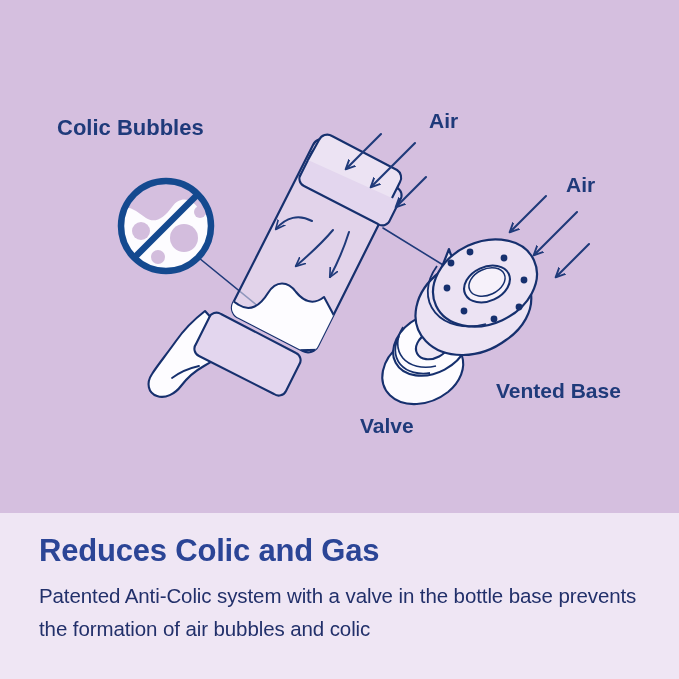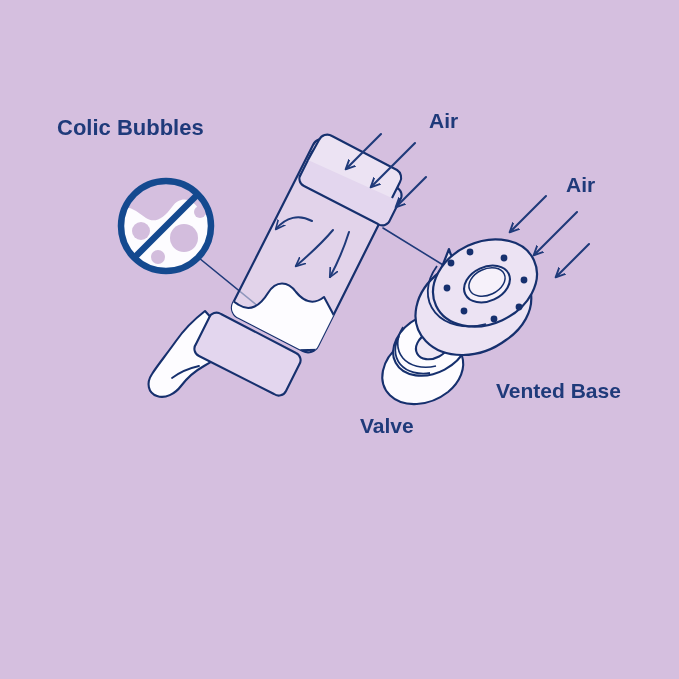--- a/index.html
+++ b/index.html
@@ -239,14 +239,18 @@
 
       <text class="diag-label diag-label-md" x="566" y="192">Air</text>
 
       <text class="diag-label diag-label-md" x="360" y="433">Valve</text>
 
       <text class="diag-label diag-label-md" x="496" y="398">Vented Base</text>
 
     </svg>
   </div>
 
+  <div id="caption-panel">
+    <div id="caption-title">Reduces Colic and Gas</div>
+    <div id="caption-body">Patented Anti-Colic system with a valve in the bottle base prevents the formation of air bubbles and colic</div>
+  </div>
 
 </div>
 
 </body></html>

